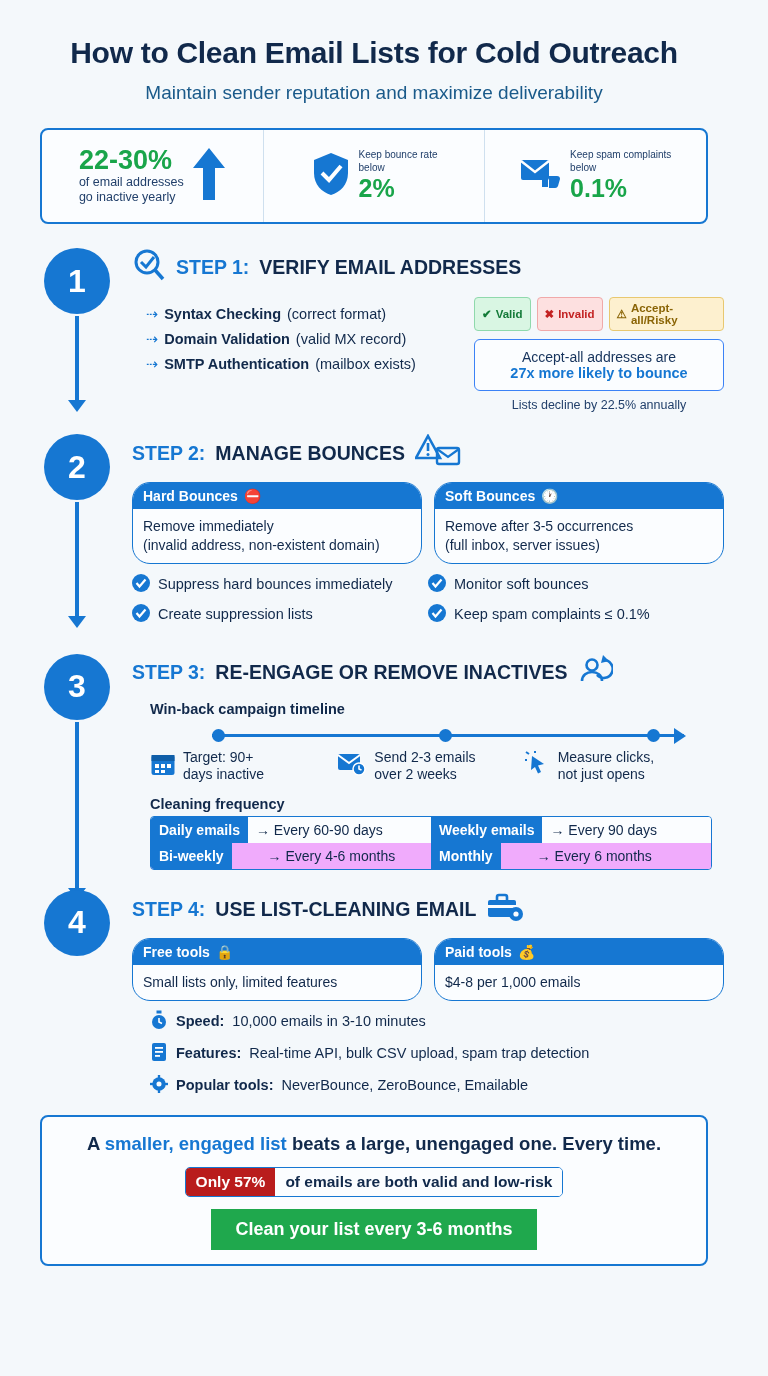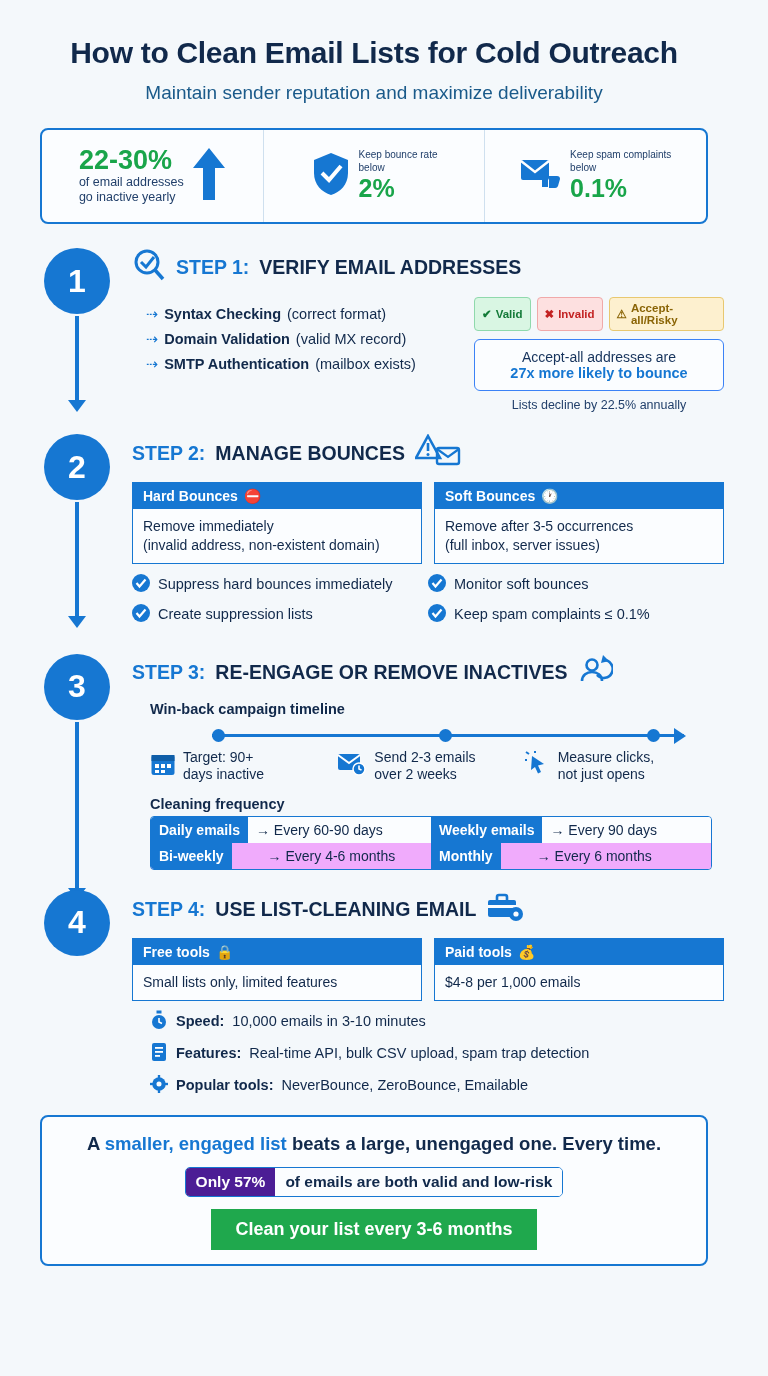--- a/index.html
+++ b/index.html
@@ -84,21 +84,21 @@
   .pill.risky { background: #fdf0cf; color: #8a6406; border: 1px solid #e8c870; }
   .note-box {
     margin-top: 8px; border: 1px solid #3b82f6; border-radius: 6px;
     background: #fbfdff; padding: 9px 10px; text-align: center; font-size: 14px;
   }
   .note-box .hl { color: #1677d2; font-weight: bold; font-size: 14.5px; }
   .small-note { text-align: center; font-size: 12.5px; color: #22406b; margin-top: 7px; }
 
   
   .two-col { display: flex; gap: 12px; margin-top: 9px; }
-  .card { flex: 1; border: 1px solid #1677d2; border-radius: 0; background: #fbfdff; overflow: hidden; }
+  .card { flex: 1; border: 1px solid #1677d2; border-radius: 18px; background: #fbfdff; overflow: hidden; }
   .card-head { background: #1677d2; color: #fff; font-size: 14px; font-weight: bold; padding: 5px 10px; display: flex; align-items: center; gap: 6px; }
   .card-body { padding: 8px 10px; font-size: 14px; line-height: 1.35; color: #11294b; }
   .check-grid { display: flex; margin-top: 10px; }
   .check-grid .col { flex: 1; }
   .chk { display: flex; align-items: center; gap: 8px; font-size: 14.5px; margin-bottom: 9px; color: #11294b; }
 
   
   .sub-head { font-size: 14.5px; font-weight: bold; margin: 10px 0 4px 18px; color: #11294b; }
   .timeline { position: relative; height: 14px; margin: 12px 40px 2px 80px; }
   .timeline .bar { position: absolute; left: 0; right: 0; top: 5px; height: 3px; background: #1677d2; }
@@ -122,21 +122,21 @@
     margin: 18px 16px 0 16px;
     border: 2px solid #1677d2; border-radius: 8px;
     background: #fbfdff; padding: 16px 10px 14px 10px; text-align: center;
   }
   .footer-line { font-size: 18.5px; font-weight: bold; color: #11294b; }
   .footer-line .hl { color: #1677d2; }
   .stat-chip {
     display: inline-flex; align-items: stretch; margin-top: 12px;
     border: 1px solid #1677d2; border-radius: 5px; overflow: hidden; font-size: 15.5px; font-weight: bold;
   }
-  .stat-chip .k { background: #4c1d95; color: #fff; padding: 5px 10px; }
+  .stat-chip .k { background: #b91c1c; color: #fff; padding: 5px 10px; }
   .stat-chip .v { padding: 5px 10px; color: #11294b; background: #fbfdff; }
   .cta { display: inline-block; margin-top: 12px; background: #1fa84d; color: #fff; font-size: 18px; font-weight: bold; padding: 10px 24px; border-radius: 0; }
   .ic { display: inline-block; vertical-align: middle; }
 </style>
 </head>
 <body>
 
 <div class="page">
 
   <div class="title">How to Clean Email Lists for Cold Outreach</div>

